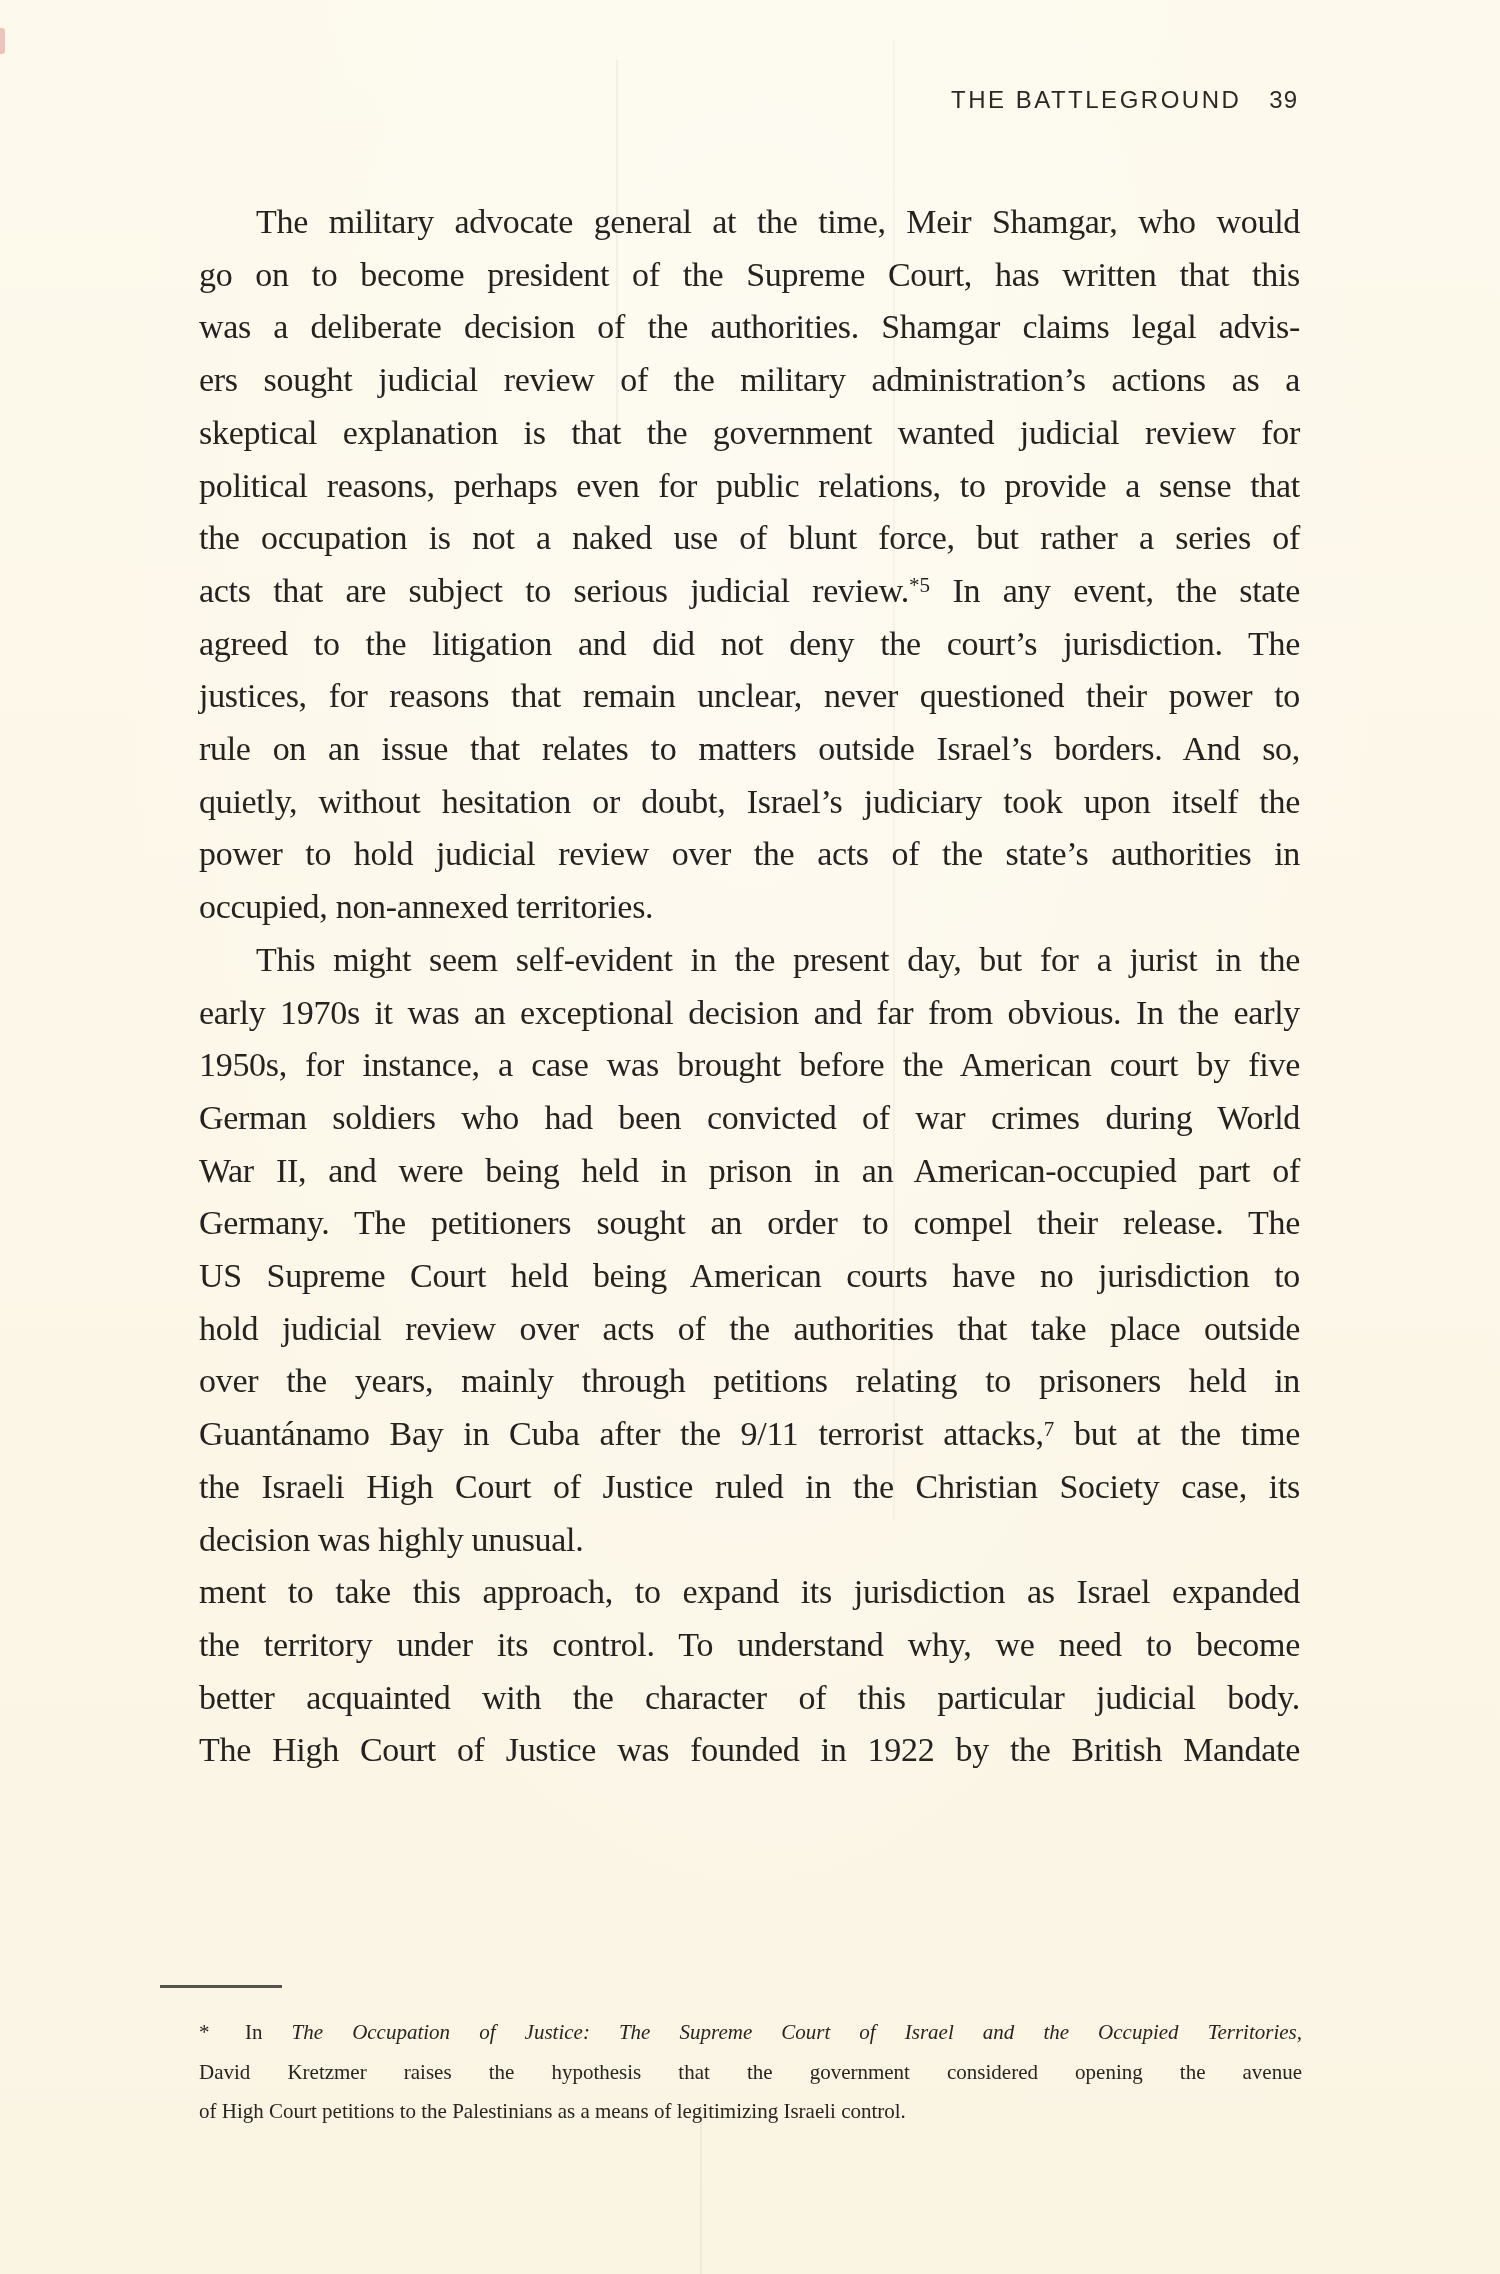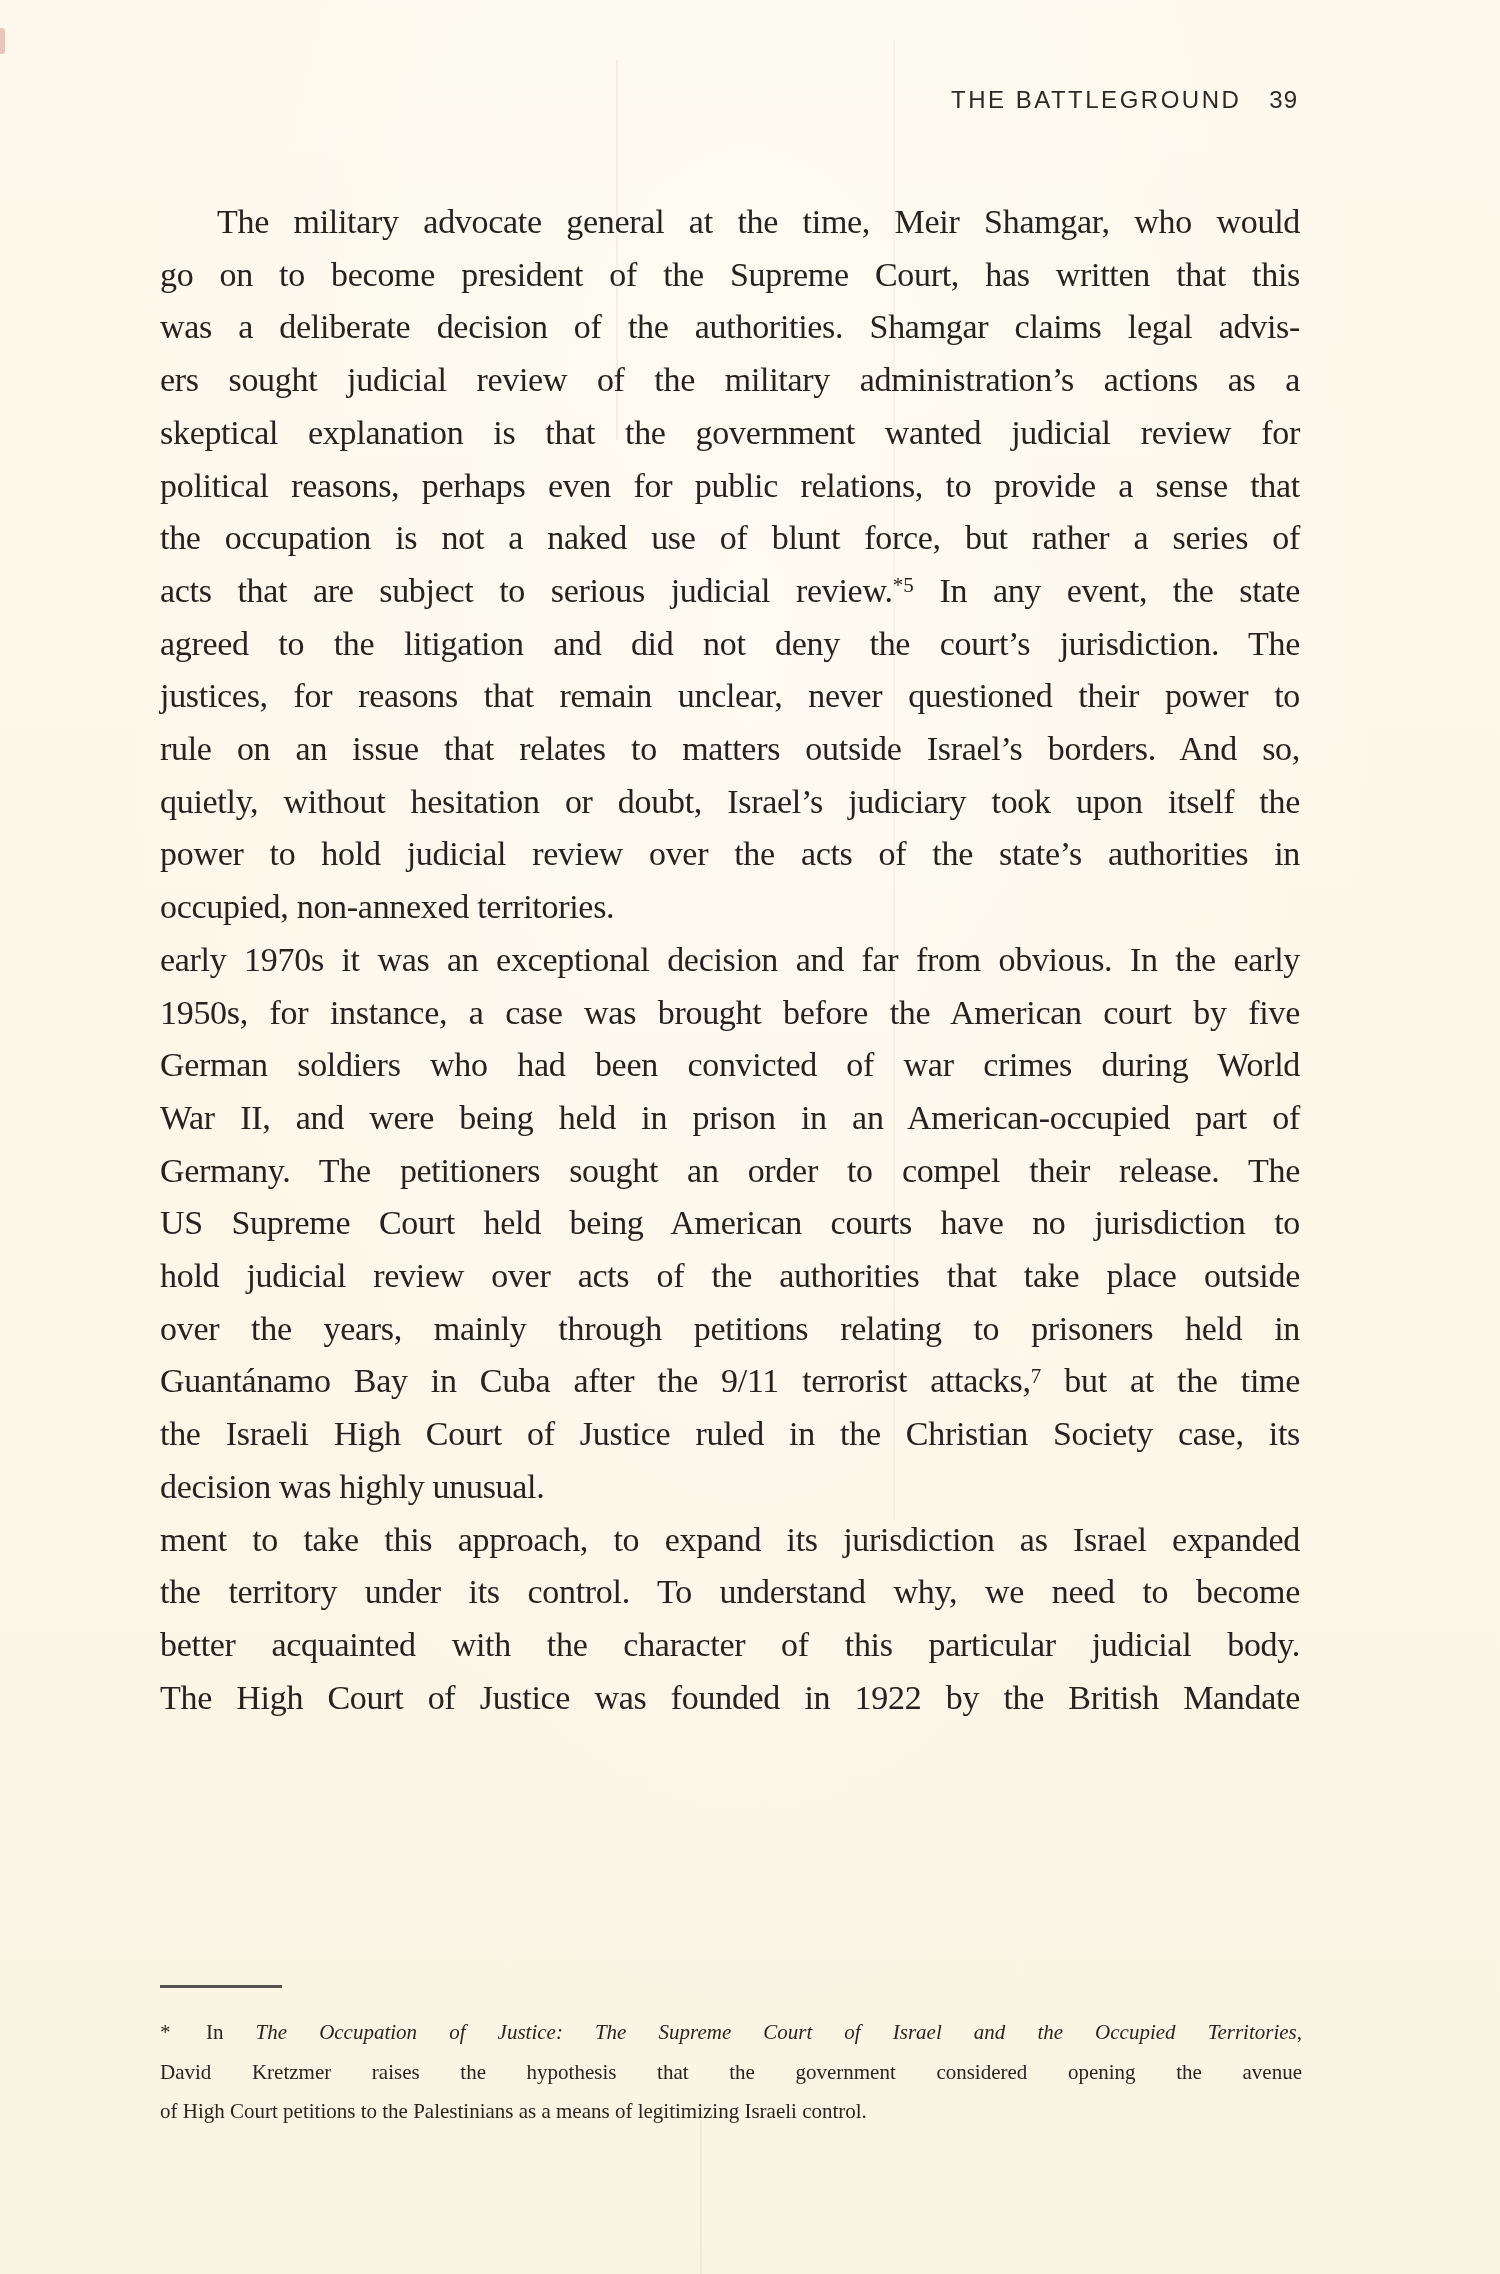--- a/index.html
+++ b/index.html
@@ -34,20 +34,21 @@
     top:196px;
     width:1140px;
     font-size:34px;
     letter-spacing:-0.3px;
     line-height:52.7px;
     color:#262220;
   }
   .line{
     text-align:justify;
     text-align-last:justify;
+    margin-left:39px;
   }
   .line.endline{ text-align-last:left; }
   .line.indent{ text-indent:57px; }
   sup{
     font-size:0.62em;
     line-height:0;
     position:relative;
     top:-0.45em;
     vertical-align:baseline;
     letter-spacing:0;
@@ -99,20 +100,21 @@
         <div class="line">the occupation is not a naked use of blunt force, but rather a series of</div>
         <div class="line">acts that are subject to serious judicial review.<sup>*5</sup> In any event, the state</div>
         <div class="line">agreed to the litigation and did not deny the court’s jurisdiction. The</div>
         <div class="line">justices, for reasons that remain unclear, never questioned their power to</div>
         <div class="line">rule on an issue that relates to matters outside Israel’s borders. And so,</div>
         <div class="line">quietly, without hesitation or doubt, Israel’s judiciary took upon itself the</div>
         <div class="line">power to hold judicial review over the acts of the state’s authorities in</div>
         <div class="line endline">occupied, non-annexed territories.</div>
       </div>
       <div>
+        <div class="line indent">This might seem self-evident in the present day, but for a jurist in the</div>
         <div class="line">early 1970s it was an exceptional decision and far from obvious. In the early</div>
         <div class="line">1950s, for instance, a case was brought before the American court by five</div>
         <div class="line">German soldiers who had been convicted of war crimes during World</div>
         <div class="line">War II, and were being held in prison in an American-occupied part of</div>
         <div class="line">Germany. The petitioners sought an order to compel their release. The</div>
         <div class="line">US Supreme Court held being American courts have no jurisdiction to</div>
         <div class="line">hold judicial review over acts of the authorities that take place outside</div>
         <div class="line">over the years, mainly through petitions relating to prisoners held in</div>
         <div class="line">Guantánamo Bay in Cuba after the 9/11 terrorist attacks,<sup>7</sup> but at the time</div>
         <div class="line">the Israeli High Court of Justice ruled in the Christian Society case, its</div>

